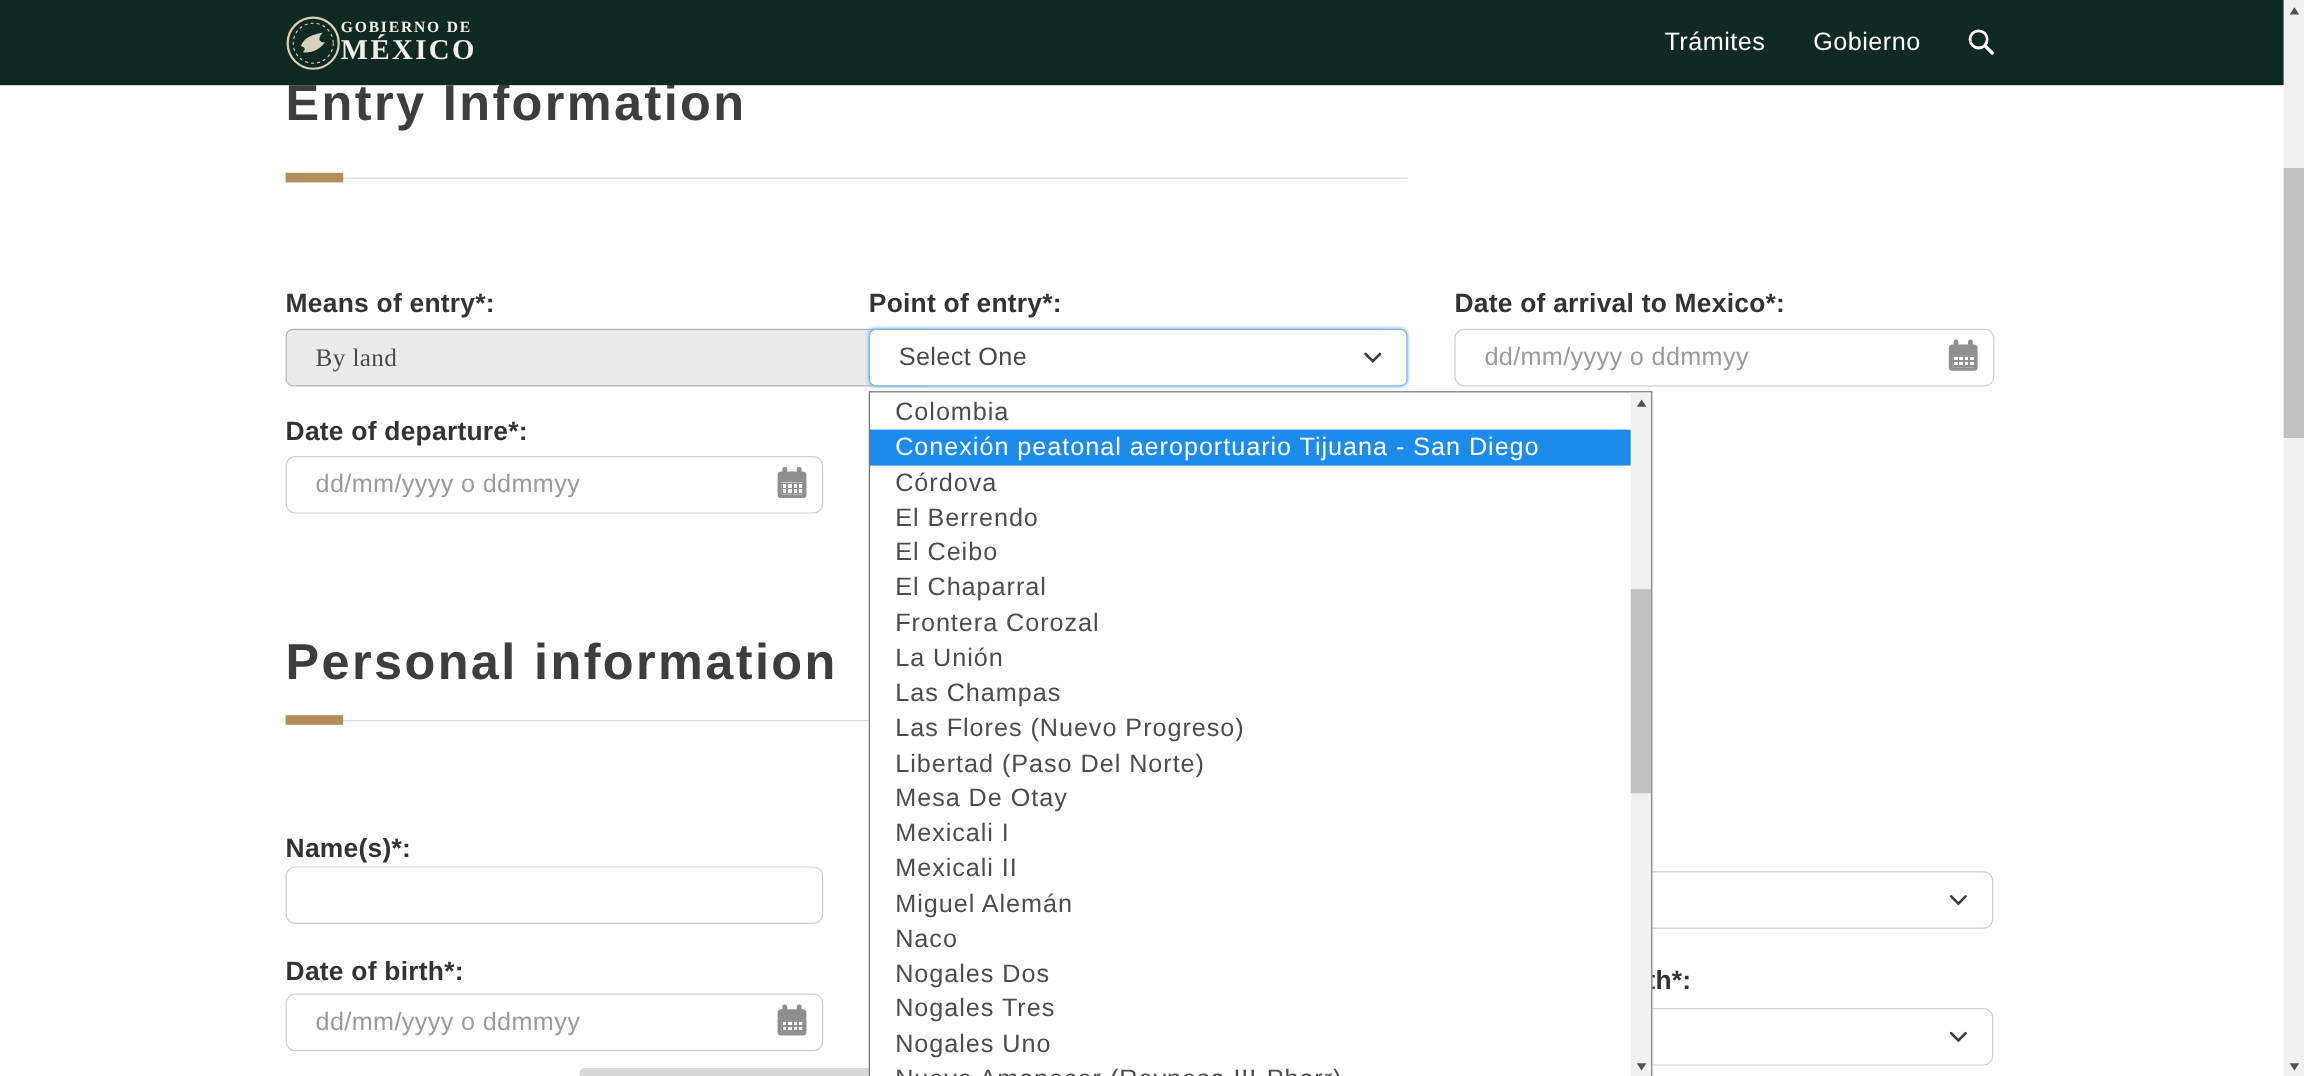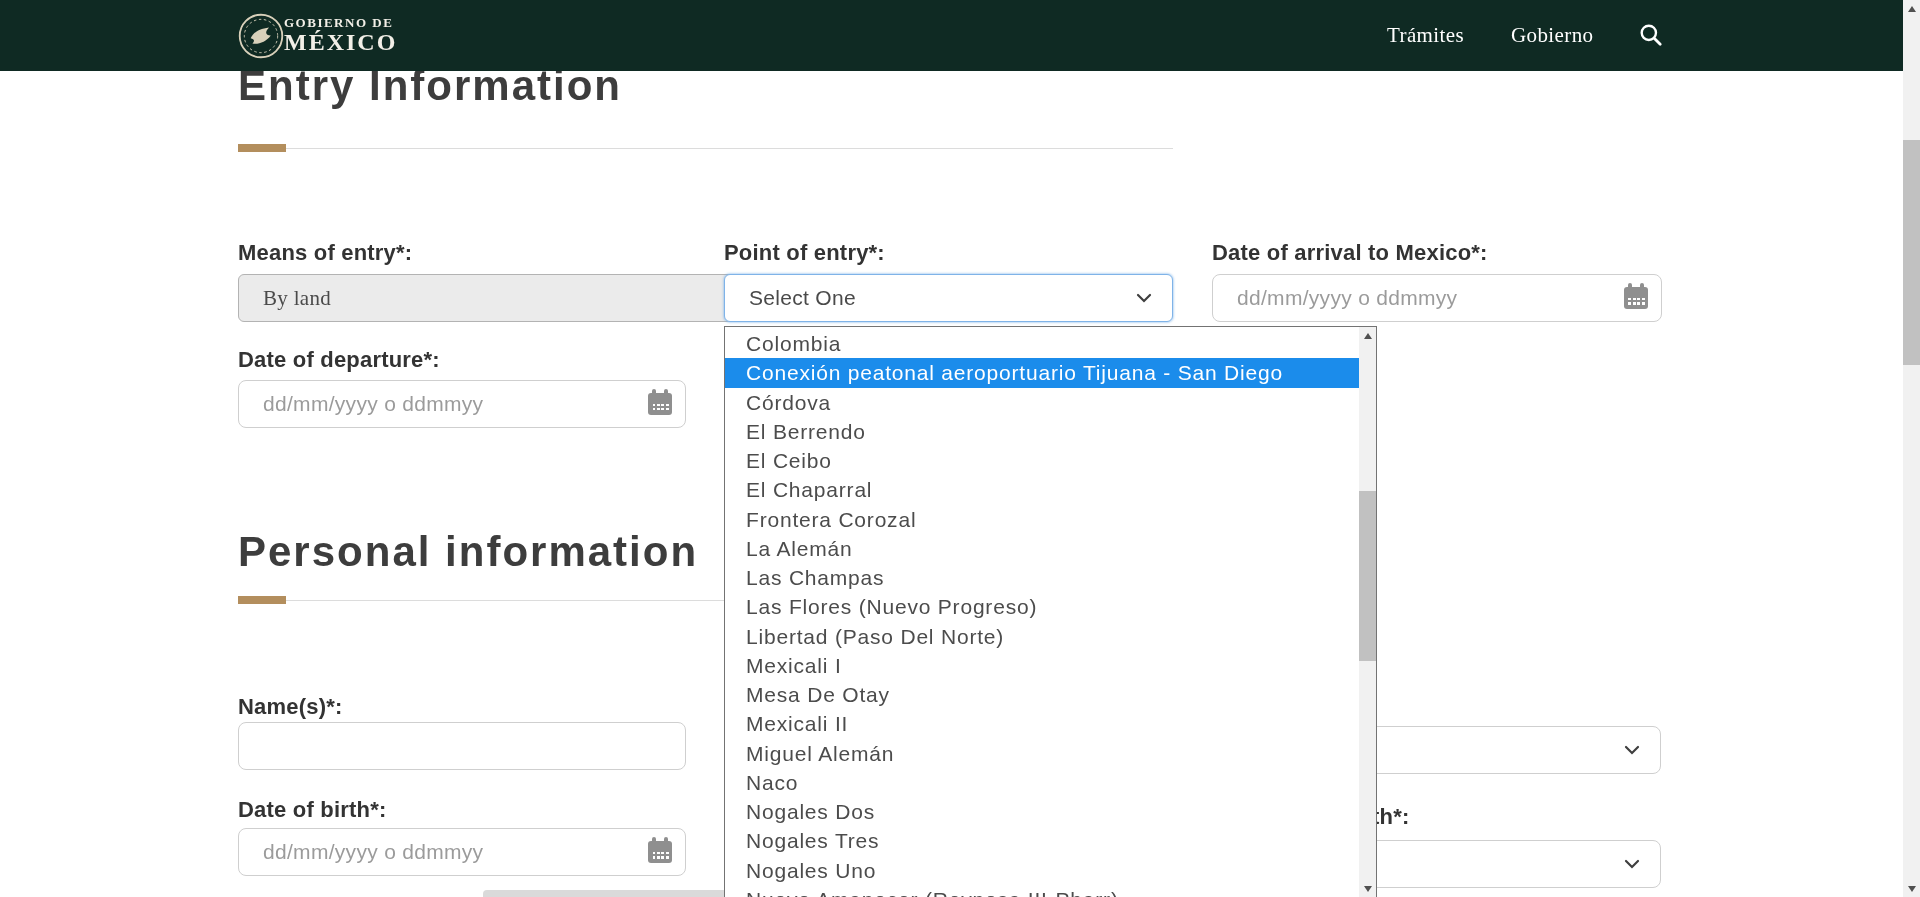--- a/index.html
+++ b/index.html
@@ -10,21 +10,21 @@
   }
   .abs{position:absolute;}
 
   
   .header{left:0;top:0;width:1920px;height:71px;background:#0f2a23;z-index:5;}
   .logo{left:238px;top:11px;height:49px;display:flex;align-items:center;cursor:pointer;}
   .seal{width:46px;height:46px;border-radius:50%;display:block;}
   .logo-text{color:#f2efe7;font-family:"Liberation Serif", serif;line-height:1.05;}
   .logo-line1{font-size:13px;font-weight:bold;letter-spacing:1.5px;}
   .logo-line2{font-size:24px;font-weight:bold;letter-spacing:2px;}
-  .nav-link{top:0;height:71px;display:flex;align-items:center;color:#ffffff;font-size:21px;letter-spacing:.4px;cursor:pointer;font-family:Liberation Serif, serif;}
+  .nav-link{top:0;height:71px;display:flex;align-items:center;color:#ffffff;font-size:21px;letter-spacing:.4px;cursor:pointer;}
   .nav-tramites{left:1387px;}
   .nav-gobierno{left:1511px;}
   .search-btn{left:1638px;top:22px;width:26px;height:26px;cursor:pointer;}
 
   
   .h-title{font-size:42px;font-weight:bold;color:#3d3d3d;letter-spacing:2px;white-space:nowrap;z-index:1;}
   .divider{height:1px;background:#dcdcdc;z-index:1;}
   .gold-dash{width:48px;height:8px;background:#b38e5d;z-index:2;}
 
   
@@ -170,26 +170,26 @@
 
 <div class="abs listbox">
   <div class="dd-options">
       <div class="dd-option">Colombia</div>
       <div class="dd-option selected">Conexión peatonal aeroportuario Tijuana - San Diego</div>
       <div class="dd-option">Córdova</div>
       <div class="dd-option">El Berrendo</div>
       <div class="dd-option">El Ceibo</div>
       <div class="dd-option">El Chaparral</div>
       <div class="dd-option">Frontera Corozal</div>
-      <div class="dd-option">La Alemán</div>
+      <div class="dd-option">La Unión</div>
       <div class="dd-option">Las Champas</div>
       <div class="dd-option">Las Flores (Nuevo Progreso)</div>
       <div class="dd-option">Libertad (Paso Del Norte)</div>
+      <div class="dd-option">Mesa De Otay</div>
       <div class="dd-option">Mexicali I</div>
-      <div class="dd-option">Mesa De Otay</div>
       <div class="dd-option">Mexicali II</div>
       <div class="dd-option">Miguel Alemán</div>
       <div class="dd-option">Naco</div>
       <div class="dd-option">Nogales Dos</div>
       <div class="dd-option">Nogales Tres</div>
       <div class="dd-option">Nogales Uno</div>
       <div class="dd-option">Nuevo Amanecer (Reynosa III-Pharr)</div>
     </div>
   <div class="dd-scroll sb-track">
     <div class="sb-btn" style="top:0;">

